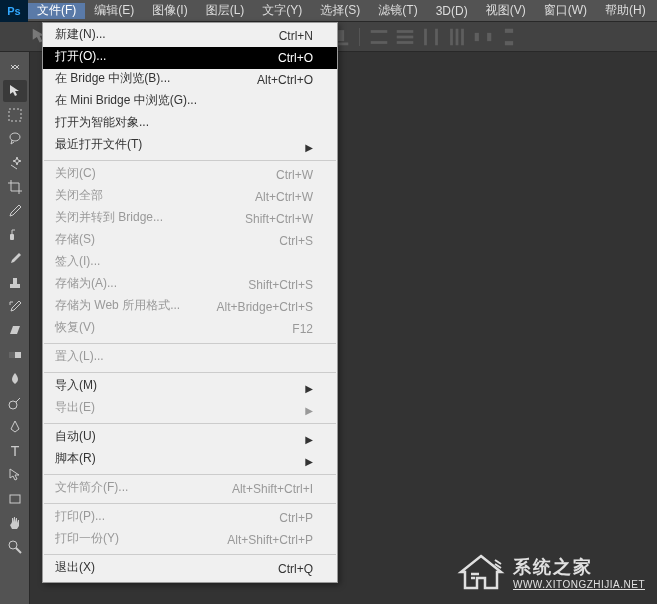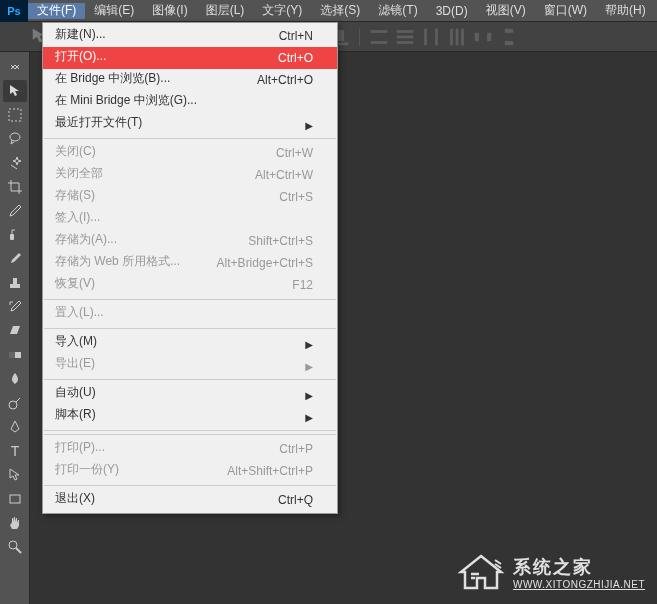--- a/index.html
+++ b/index.html
@@ -17,21 +17,21 @@
 .main { display: flex; height: calc(604px - 52px); }
 .toolbar { width: 30px; background: #535353; border-right: 1px solid #282828; display: flex; flex-direction: column; align-items: center; padding-top: 4px; gap: 2px; }
 .tool { width: 24px; height: 22px; display: flex; align-items: center; justify-content: center; color: #ccc; cursor: pointer; border-radius: 2px; }
 .tool.selected { background: #3a3a3a; }
 .tool svg { width: 16px; height: 16px; }
 
 .canvas { flex: 1; background: #333; position: relative; }
 
 .dropdown { position: absolute; top: 22px; left: 42px; width: 296px; background: #f0f0f0; border: 1px solid #999; box-shadow: 2px 2px 6px rgba(0,0,0,0.4); z-index: 100; font-size: 12px; padding: 2px 0; }
 .menu-row { display: flex; justify-content: space-between; align-items: flex-end; padding: 4px 24px 4px 12px; color: #333; cursor: pointer; height: 22px; gap: 28px; }
-.menu-row.highlighted { background: #ef4444; color: #fff; }
+.menu-row.highlighted { background: #000000; color: #fff; }
 .menu-row.disabled { color: #999; }
 .menu-sep { height: 1px; background: #ccc; margin: 3px 1px; }
 .submenu-arrow { font-size: 10px; }
 
 .watermark { position: absolute; bottom: 12px; right: 12px; display: flex; align-items: center; gap: 8px; color: #fff; opacity: 0.85; }
 .watermark svg { width: 48px; height: 40px; }
 .wm-text { display: flex; flex-direction: column; }
 .wm-cn { font-size: 18px; font-weight: bold; letter-spacing: 2px; }
 .wm-url { font-size: 10px; letter-spacing: 0.5px; text-decoration: underline; }
 </style>
@@ -306,33 +306,41 @@
     </div>
     <div class="menu-row">
       <span>在 Bridge 中浏览(B)...</span>
       <span>Alt+Ctrl+O</span>
     </div>
     <div class="menu-row">
       <span>在 Mini Bridge 中浏览(G)...</span>
       <span></span>
     </div>
     <div class="menu-row">
+      <span>打开为智能对象...</span>
+      <span></span>
+    </div>
+    <div class="menu-row">
       <span>最近打开文件(T)</span>
       <span class="submenu-arrow">▶</span>
     </div>
     <div class="menu-sep"></div>
     <div class="menu-row disabled">
       <span>关闭(C)</span>
       <span>Ctrl+W</span>
     </div>
     <div class="menu-row disabled">
       <span>关闭全部</span>
       <span>Alt+Ctrl+W</span>
     </div>
     <div class="menu-row disabled">
+      <span>关闭并转到 Bridge...</span>
+      <span>Shift+Ctrl+W</span>
+    </div>
+    <div class="menu-row disabled">
       <span>存储(S)</span>
       <span>Ctrl+S</span>
     </div>
     <div class="menu-row disabled">
       <span>签入(I)...</span>
       <span></span>
     </div>
     <div class="menu-row disabled">
       <span>存储为(A)...</span>
       <span>Shift+Ctrl+S</span>
@@ -362,20 +370,24 @@
     <div class="menu-sep"></div>
     <div class="menu-row">
       <span>自动(U)</span>
       <span class="submenu-arrow">▶</span>
     </div>
     <div class="menu-row">
       <span>脚本(R)</span>
       <span class="submenu-arrow">▶</span>
     </div>
     <div class="menu-sep"></div>
+    <div class="menu-row disabled">
+      <span>文件简介(F)...</span>
+      <span>Alt+Shift+Ctrl+I</span>
+    </div>
     <div class="menu-sep"></div>
     <div class="menu-row disabled">
       <span>打印(P)...</span>
       <span>Ctrl+P</span>
     </div>
     <div class="menu-row disabled">
       <span>打印一份(Y)</span>
       <span>Alt+Shift+Ctrl+P</span>
     </div>
     <div class="menu-sep"></div>

